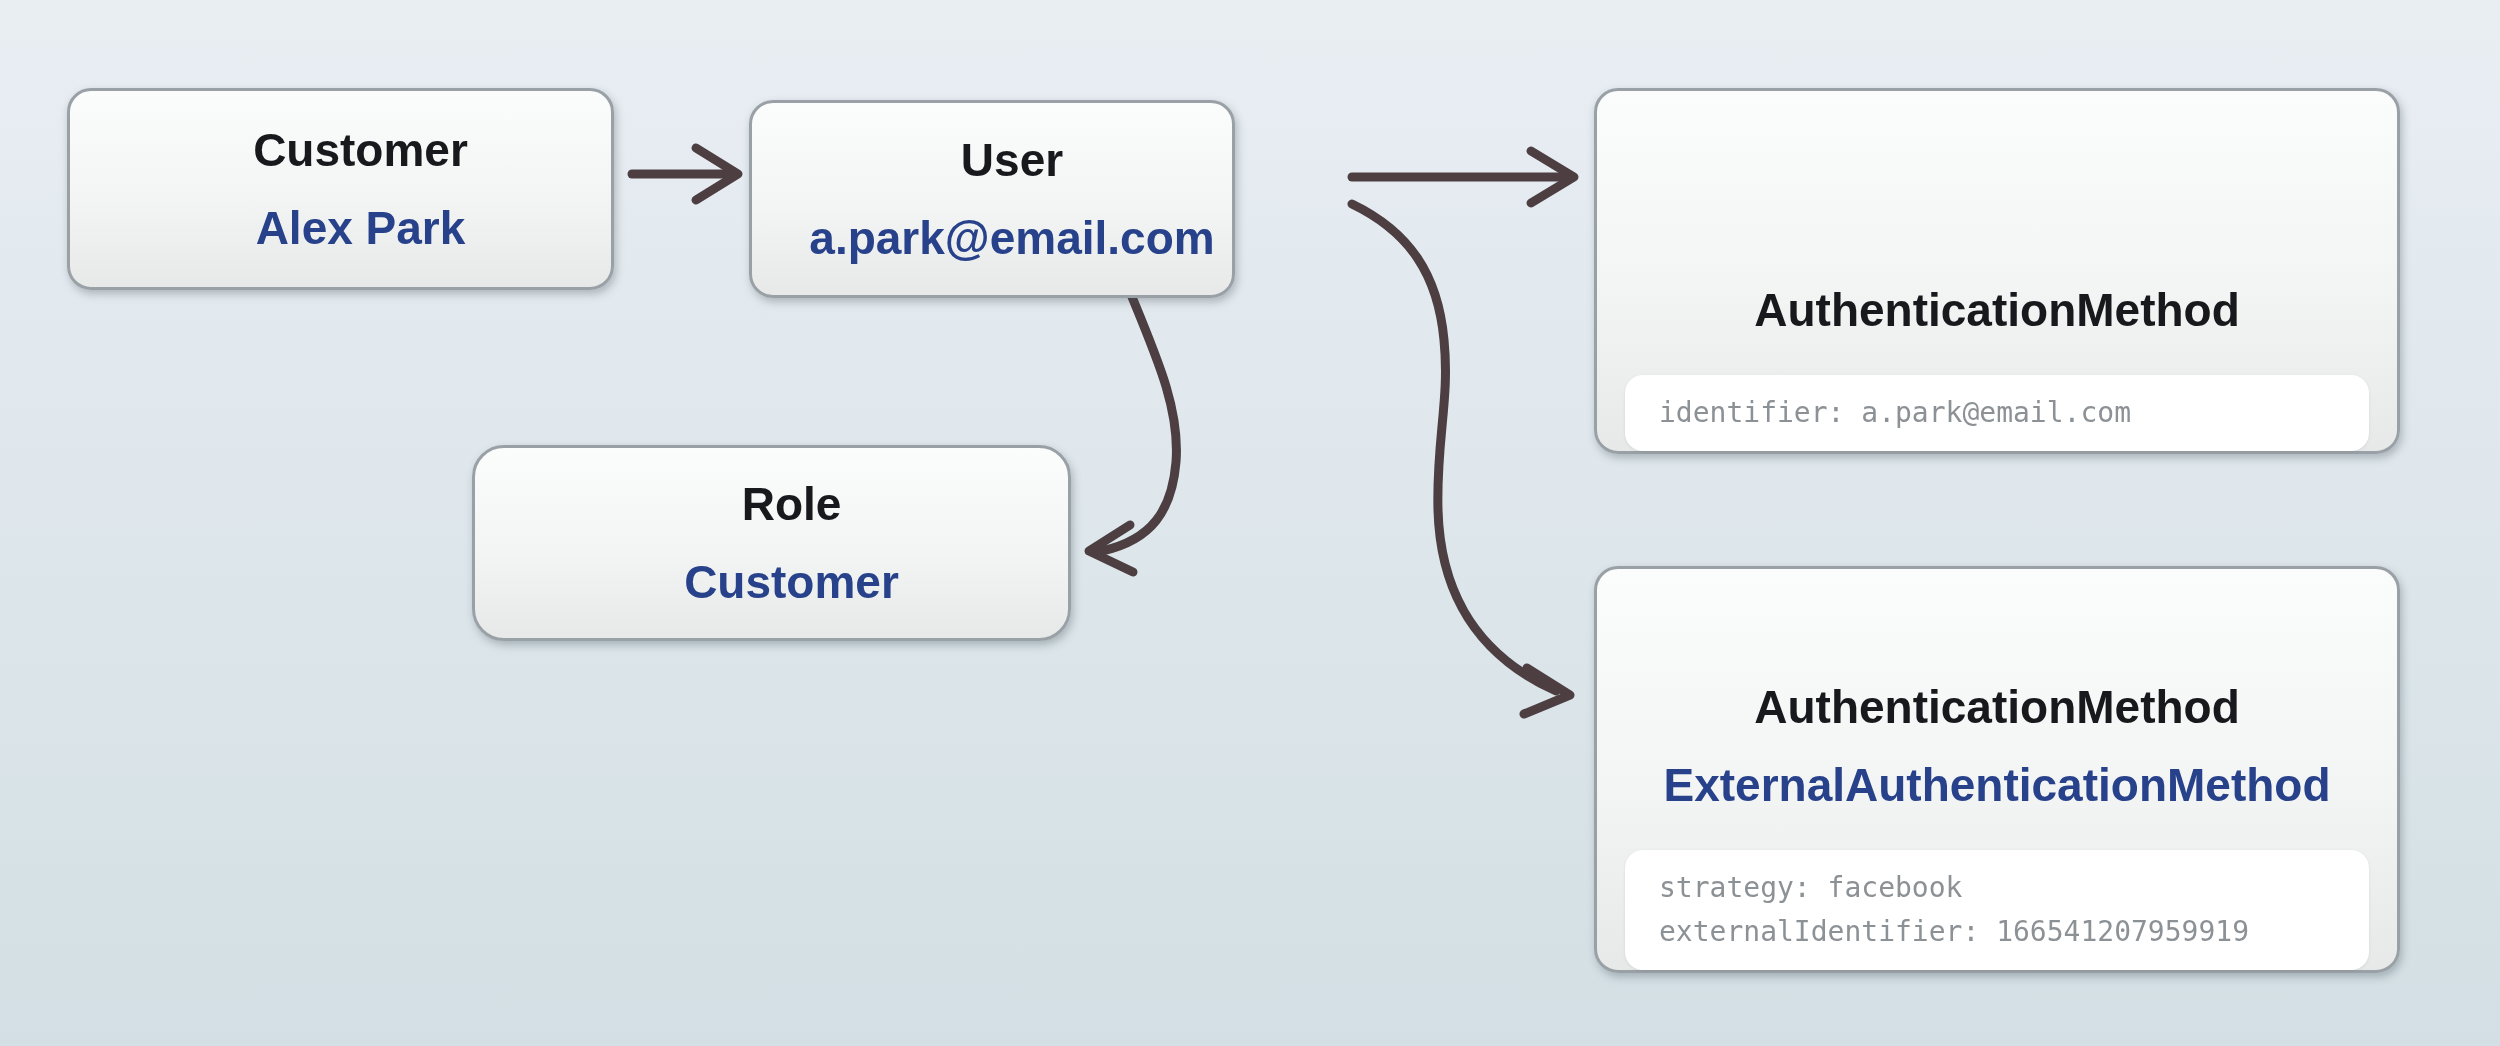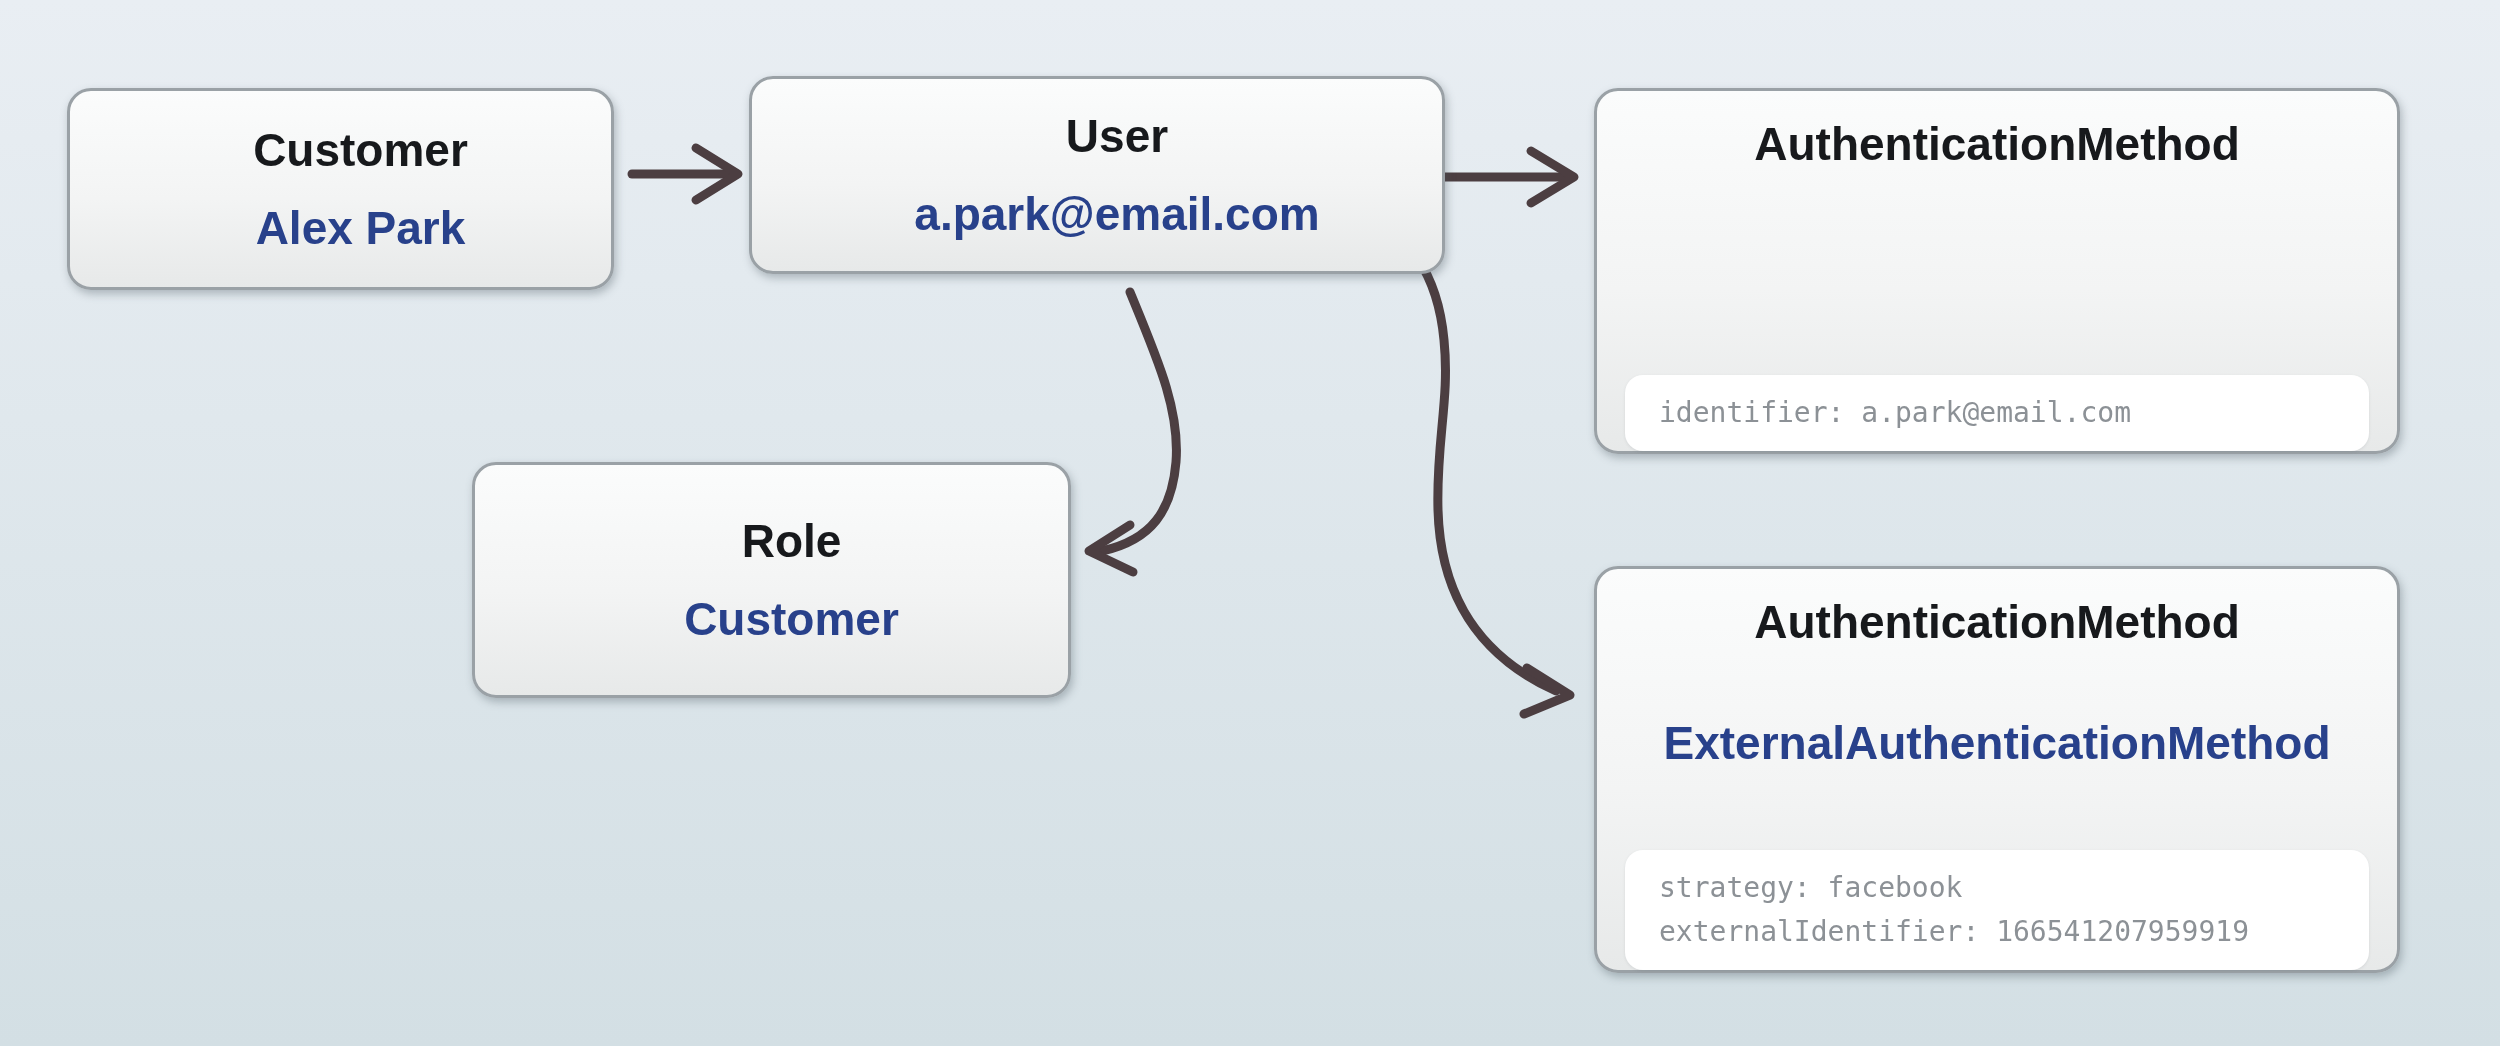--- a/index.html
+++ b/index.html
@@ -33,21 +33,21 @@
     border: 3px solid #9aa1a6;
     border-radius: 24px;
     background: linear-gradient(180deg, #fbfcfc 0%, #f3f4f4 55%, #e7e9e9 100%);
     box-shadow: 2px 4px 9px rgba(70, 82, 92, 0.35);
     display: flex;
     flex-direction: column;
     align-items: center;
     text-align: center;
   }
   .node.centered { justify-content: center; padding-left: 40px; }
-  .node.topped   { justify-content: space-between; padding-top: 28px; }
+  .node.topped   { justify-content: flex-end; padding-top: 28px; }
 
   .node-title {
     font-size: 46px;
     font-weight: 700;
     color: #17191c;
     line-height: 50px;
     letter-spacing: 0px;
   }
   .node-value {
     font-size: 46px;
@@ -101,26 +101,26 @@
       <path d="M 1352 204 C 1410 232, 1438 275, 1444 340 C 1450 400, 1436 440, 1438 510 C 1440 580, 1466 650, 1556 691"></path>
       <polyline points="1527,668 1570,695 1524,714"></polyline>
     </g>
   </svg>
 
   <div class="node centered" style="left:67px; top:88px; width:547px; height:202px;">
     <div class="node-title">Customer</div>
     <div class="node-value">Alex Park</div>
   </div>
 
-  <div class="node centered" style="left:749px; top:76px; width:696px; height:198px;">
+  <div class="node centered" style="left:749px; top:100px; width:486px; height:198px;">
     <div class="node-title">User</div>
     <div class="node-value">a.park@email.com</div>
   </div>
 
-  <div class="node centered" style="left:472px; top:462px; width:599px; height:236px;">
+  <div class="node centered" style="left:472px; top:445px; width:599px; height:196px;border-radius:32px;">
     <div class="node-title">Role</div>
     <div class="node-value">Customer</div>
   </div>
 
   <div class="node topped" style="left:1594px; top:88px; width:806px; height:366px;">
     <div class="node-title">AuthenticationMethod</div>
     <div class="attrs">
       <div class="attr-line">identifier: a.park@email.com</div>
     </div>
   </div>

